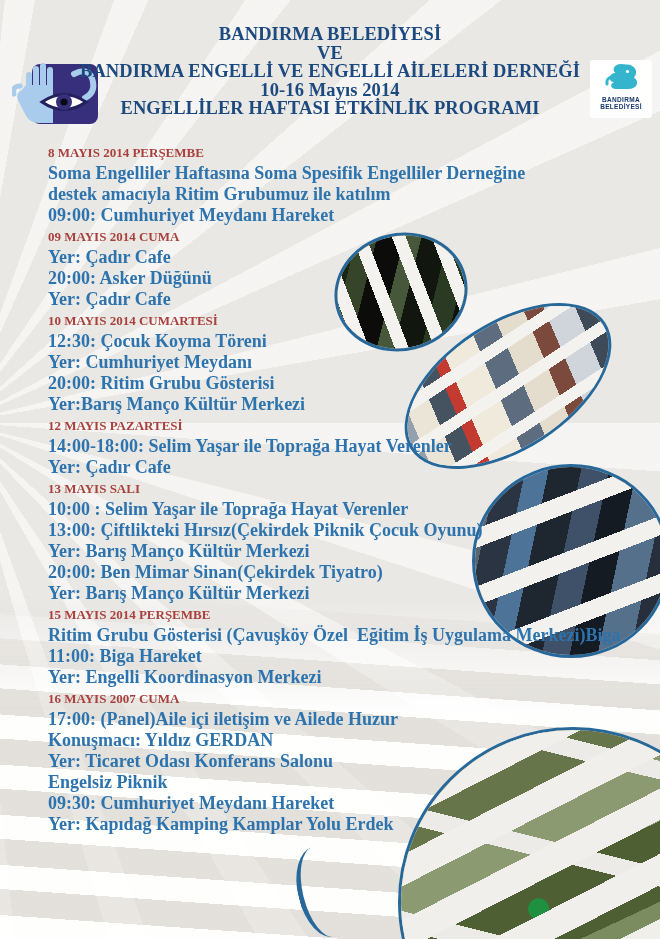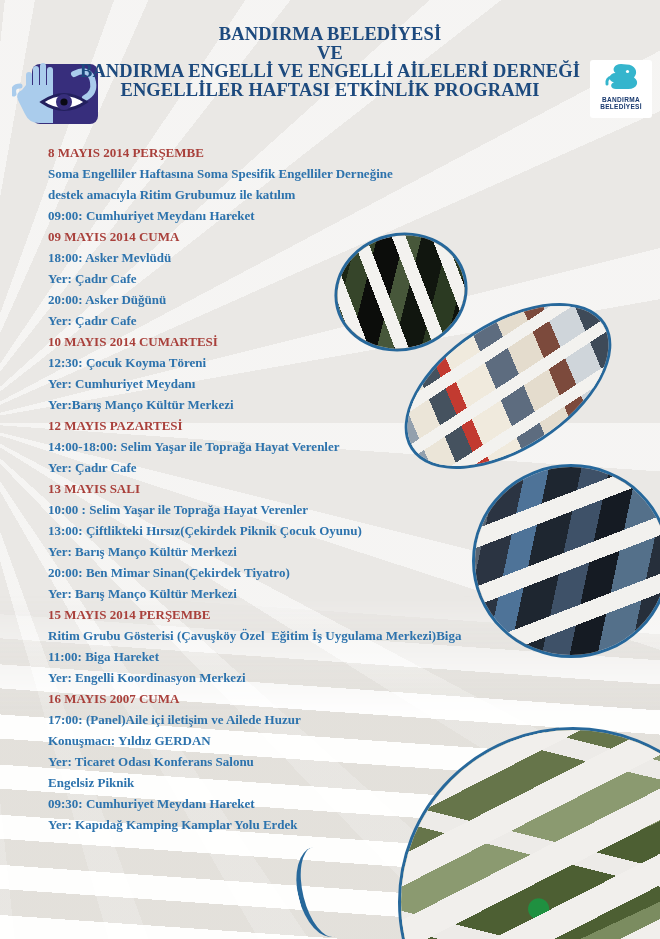--- a/index.html
+++ b/index.html
@@ -81,21 +81,21 @@
     font-size:6.5px;line-height:7px;color:#17386e;letter-spacing:0.3px;
   }
   
   .header{
     position:absolute;top:25px;left:70px;right:70px;text-align:center;
     color:var(--header-navy);font-weight:bold;
   }
   .h-line{font-size:18.5px;line-height:18.6px;letter-spacing:0.1px;white-space:pre;}
   
   .schedule{position:absolute;top:142px;left:48px;right:0;}
-  .line{font-weight:bold;font-size:13px;line-height:21px;white-space:pre;}
+  .line{font-weight:bold;font-size:18px;line-height:21px;white-space:pre;}
   .line.date{color:var(--date-red);font-size:13px;}
   .line.event{color:var(--event-blue);}
 </style>
 </head>
 <body>
 
 <div class="poster">
 
   <div class="bg-rays"></div>
   <div class="bg-stripes"></div>
@@ -122,46 +122,47 @@
       <path d="M30 46 q22 -15 44 0 q-22 15 -44 0 z" fill="#ffffff" stroke="#23205e" stroke-width="3"></path>
       <circle cx="52" cy="46" r="8" fill="#372e7c"></circle>
       <circle cx="52" cy="46" r="3.6" fill="#0a0a14"></circle>
     </svg>
   </div>
 
   <header class="header">
     <div class="h-line">BANDIRMA BELEDİYESİ</div>
     <div class="h-line">VE</div>
     <div class="h-line">BANDIRMA ENGELLİ VE ENGELLİ AİLELERİ DERNEĞİ</div>
+    <div class="h-line">10-16 Mayıs 2014</div>
     <div class="h-line">ENGELLİLER HAFTASI ETKİNLİK PROGRAMI</div>
   </header>
 
   <div class="muni-logo">
     <svg viewBox="0 0 40 30" width="40" height="30">
       <path fill="#35b5cd" d="M20 2 c-7 0 -9.5 6 -5.5 9 c-6.5 0 -8.5 7.5 -1.5 9.5 c-4.5 1 -3.5 6.5 2 6.5 l12.5 0 c8.5 0 11.5 -7.5 5.5 -11.5 c5 -5.5 1 -13 -7.5 -13 z"></path>
       <path d="M11 15 q-6 1 -5 7" fill="none" stroke="#35b5cd" stroke-width="3" stroke-linecap="round"></path>
       <circle cx="26.5" cy="9.5" r="1.6" fill="#ffffff"></circle>
     </svg>
     <div class="muni-caption">BANDIRMA</div>
     <div class="muni-caption">BELEDİYESİ</div>
   </div>
 
   <main class="schedule">
       <div class="line date">8 MAYIS 2014 PERŞEMBE</div>
       <div class="line event">Soma Engelliler Haftasına Soma Spesifik Engelliler Derneğine</div>
       <div class="line event">destek amacıyla Ritim Grubumuz ile katılım</div>
       <div class="line event">09:00: Cumhuriyet Meydanı Hareket</div>
       <div class="line date">09 MAYIS 2014 CUMA</div>
-      <div class="line event">18:00: Asker Mevlüdü</div>
       <div class="line event">Yer: Çadır Cafe</div>
       <div class="line event">20:00: Asker Düğünü</div>
       <div class="line event">Yer: Çadır Cafe</div>
       <div class="line date">10 MAYIS 2014 CUMARTESİ</div>
       <div class="line event">12:30: Çocuk Koyma Töreni</div>
       <div class="line event">Yer: Cumhuriyet Meydanı</div>
+      <div class="line event">20:00: Ritim Grubu Gösterisi</div>
       <div class="line event">Yer:Barış Manço Kültür Merkezi</div>
       <div class="line date">12 MAYIS PAZARTESİ</div>
       <div class="line event">14:00-18:00: Selim Yaşar ile Toprağa Hayat Verenler</div>
       <div class="line event">Yer: Çadır Cafe</div>
       <div class="line date">13 MAYIS SALI</div>
       <div class="line event">10:00 : Selim Yaşar ile Toprağa Hayat Verenler</div>
       <div class="line event">13:00: Çiftlikteki Hırsız(Çekirdek Piknik Çocuk Oyunu)</div>
       <div class="line event">Yer: Barış Manço Kültür Merkezi</div>
       <div class="line event">20:00: Ben Mimar Sinan(Çekirdek Tiyatro)</div>
       <div class="line event">Yer: Barış Manço Kültür Merkezi</div>

